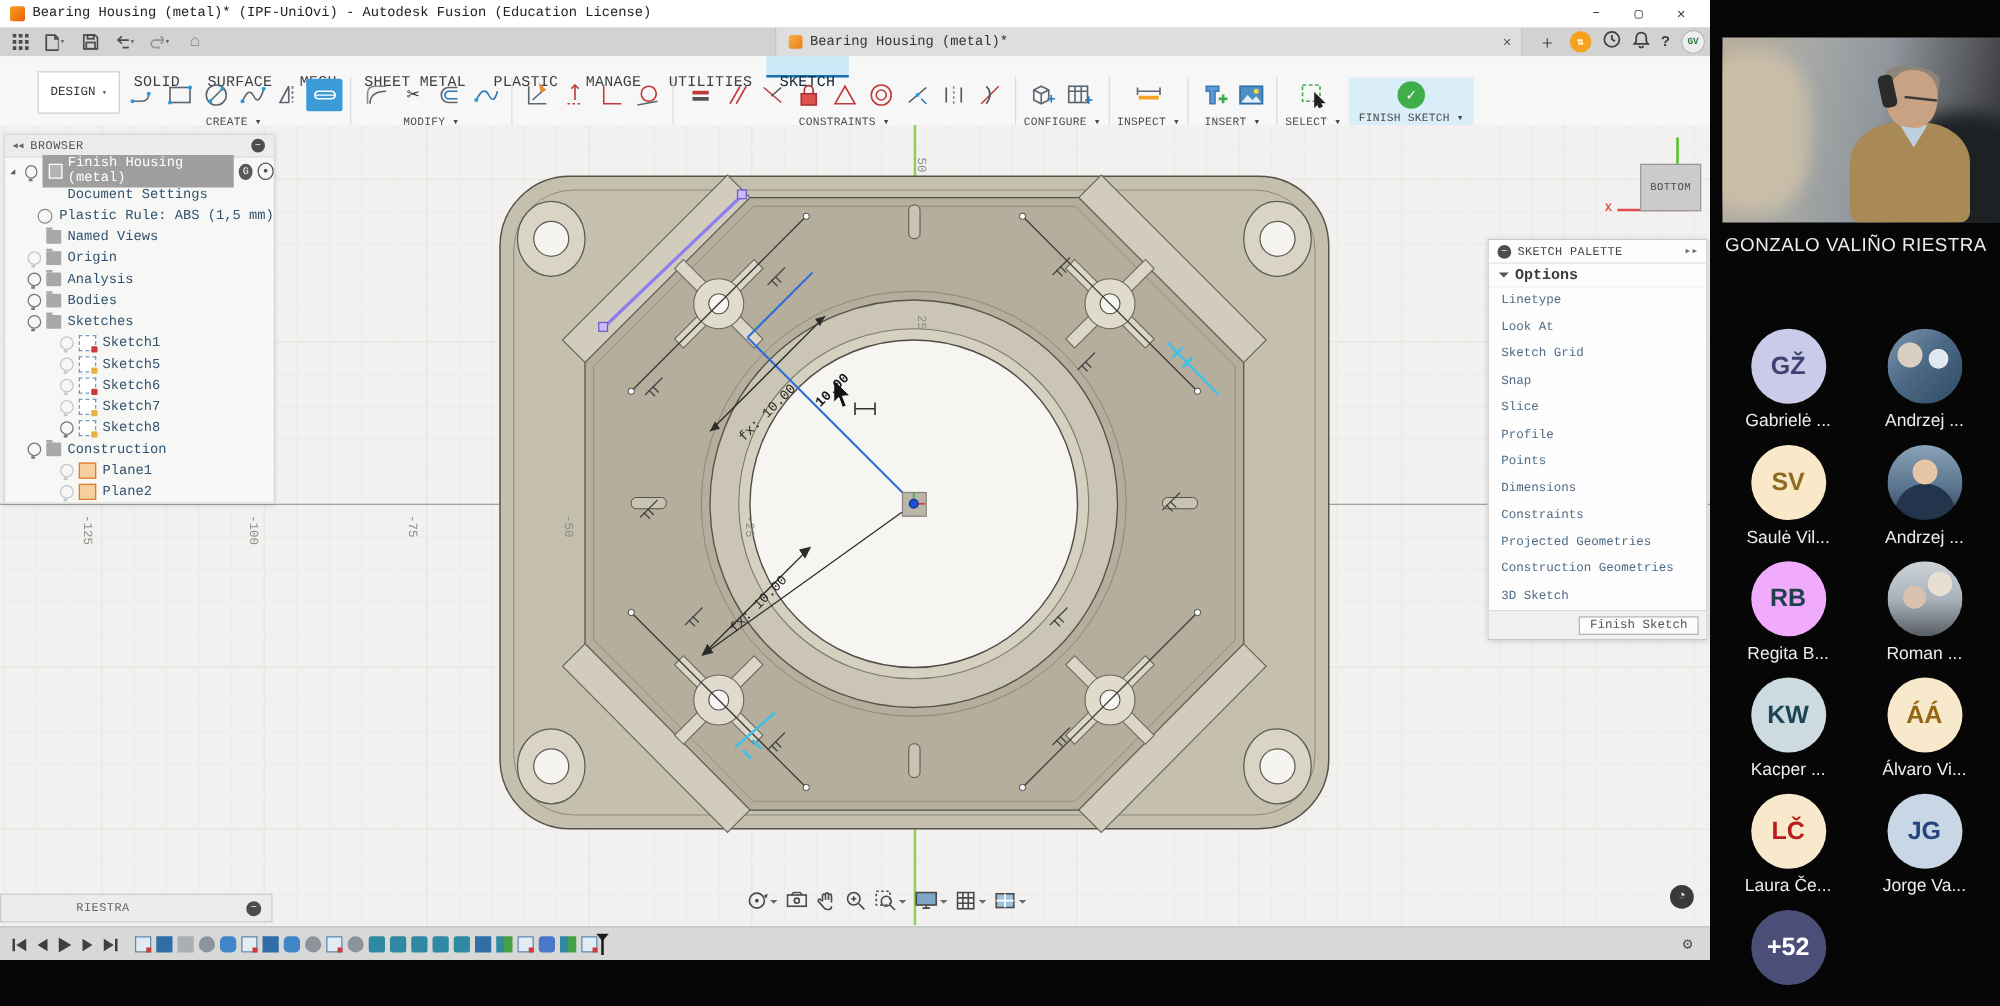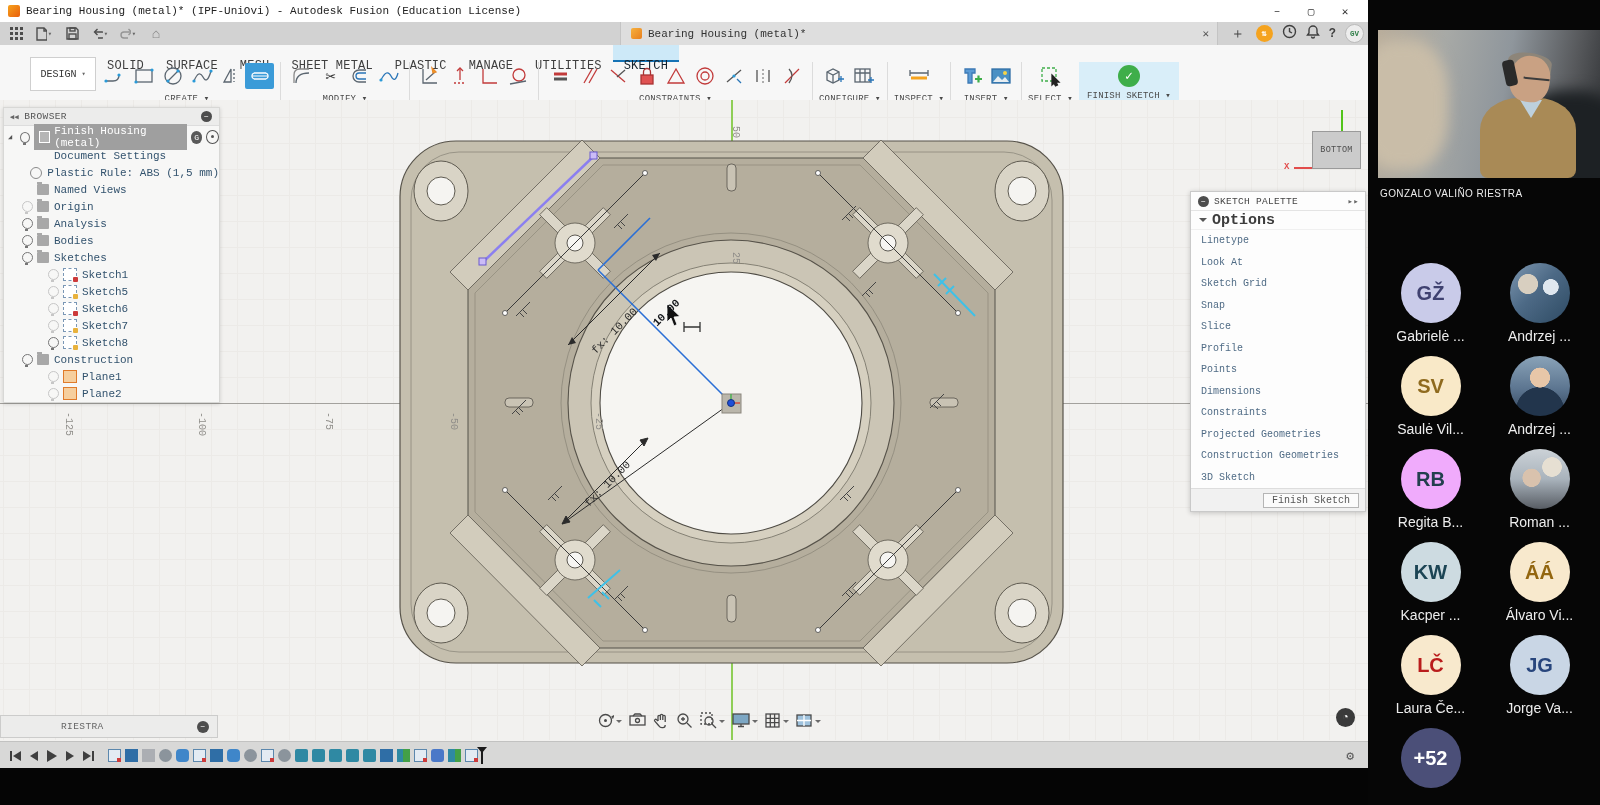--- a/index.html
+++ b/index.html
@@ -96,21 +96,21 @@
   .bi-sketch,.bi-sketchlock{border:1.2px dashed #7a97b5;background:#fff;}
   .bi-sketch::after,.bi-sketchlock::after{content:"";position:absolute;right:-2px;bottom:-2px;width:5px;height:5px;background:#e8b23c;border-radius:1px;}
   .bi-sketchlock::after{background:#cc3a3a;}
   .bi-plane{border:1.3px solid #e07b2a;background:#f6cf9e;}
   .blabel{white-space:nowrap;}
   
   .palette{position:absolute;left:1190px;top:191px;width:174px;background:#fdfdfd;border:1px solid #c9c9c9;box-shadow:0 1px 5px rgba(0,0,0,.2);}
   .phead{height:18px;display:flex;align-items:center;font-size:9.5px;color:#444;letter-spacing:.3px;border-bottom:1px solid #e4e4e4;}
   .pdot{width:11px;height:11px;border-radius:50%;background:#4d4d4d;color:#fff;font-size:8px;line-height:11px;text-align:center;margin:0 5px 0 7px;}
   .parr{margin-left:auto;margin-right:6px;font-size:9px;color:#666;}
-  .psec{display:flex;align-items:center;height:18px;font-size:15px;font-weight:bold;color:#3c3c3c;padding-left:8px;gap:5px;border-bottom:1px solid #f0f0f0;}
+  .psec{display:flex;align-items:center;height:18px;font-size:12px;font-weight:bold;color:#3c3c3c;padding-left:8px;gap:5px;border-bottom:1px solid #f0f0f0;}
   .psec .tri{width:0;height:0;border:4px solid transparent;border-top-color:#555;margin-top:4px;}
   .prow{display:flex;align-items:center;height:21.5px;font-size:10px;color:#4f6b85;padding:0 10px 0 10px;}
   .pctl{margin-left:auto;display:flex;align-items:center;gap:6px;}
   .pfoot{height:22px;background:#f1f1f1;border-top:1px solid #ddd;display:flex;align-items:center;justify-content:flex-end;padding-right:6px;}
   .pfinish{font-size:10px;color:#555;border:1px solid #b5b5b5;background:#fbfbfb;padding:1px 8px;}
   
   .comments{position:absolute;left:0;top:715px;width:216px;height:21px;background:#ececeb;border:1px solid #cccccb;display:flex;align-items:center;}
   .clabel{font-size:9.5px;color:#666;letter-spacing:.4px;margin-left:60px;}
   .ccirc{margin-left:auto;margin-right:8px;width:12px;height:12px;border-radius:50%;background:#4d4d4d;color:#fff;font-size:8px;line-height:12px;text-align:center;}
   .timeline{position:absolute;left:0;top:741px;width:1368px;height:27px;background:#d8d8d7;border-top:1px solid #c2c2c1;display:flex;align-items:center;}
@@ -141,21 +141,21 @@
   .vblob{position:absolute;filter:blur(7px);}
   .vb1{left:-20px;top:10px;width:90px;height:130px;background:#c9bda8;border-radius:40%;}
   .vb2{right:-30px;top:60px;width:120px;height:110px;background:#1d2124;border-radius:45%;}
   .vperson{position:absolute;left:118px;top:26px;width:70px;height:120px;}
   .vhead{position:absolute;left:14px;top:0;width:40px;height:46px;background:#c9a183;border-radius:46% 46% 42% 42%;transform:rotate(8deg);}
   .vhair{position:absolute;left:12px;top:-3px;width:44px;height:18px;background:#8d8579;border-radius:50% 50% 0 0;transform:rotate(8deg);}
   .vglass{position:absolute;left:28px;top:14px;width:26px;height:8px;border-bottom:2px solid #3c3c3c;transform:rotate(6deg);}
   .vheadset{position:absolute;left:8px;top:4px;width:12px;height:26px;background:#2a2a2a;border-radius:4px;transform:rotate(-12deg);}
   .vbody{position:absolute;left:-16px;top:42px;width:96px;height:80px;background:#a98a56;border-radius:40% 40% 8px 8px;}
   .vcollar{position:absolute;left:24px;top:44px;width:22px;height:18px;background:#bdd0dd;clip-path:polygon(0 0,100% 0,50% 100%);}
-  .pname{position:absolute;left:12px;top:188px;font-size:10px;color:#ececec;letter-spacing:.4px;white-space:nowrap;}
+  .pname{position:absolute;left:12px;top:188px;font-size:15px;color:#ececec;letter-spacing:.4px;white-space:nowrap;}
   .pgrid{position:absolute;left:14px;top:263px;width:206px;display:grid;grid-template-columns:1fr 1fr;column-gap:12px;row-gap:11px;}
   .pcell{display:flex;flex-direction:column;align-items:center;width:97px;}
   .avatar{width:60px;height:60px;border-radius:50%;display:flex;align-items:center;justify-content:center;font-size:20px;font-weight:bold;overflow:hidden;}
   .avname{margin-top:5px;font-size:14px;color:#ededed;white-space:nowrap;max-width:96px;overflow:hidden;height:17px;}
   .av-kphoto1{background:radial-gradient(circle at 30% 35%,#d8cfc0 0 17%,transparent 18%),radial-gradient(circle at 68% 40%,#dfe7ef 0 14%,transparent 15%),linear-gradient(135deg,#7e97b0 0%,#4d6a86 45%,#2e4a63 100%) !important;}
   .av-kphoto2{background:radial-gradient(circle at 50% 36%,#e7c6a8 0 20%,transparent 21%),radial-gradient(circle at 50% 92%,#22354c 0 38%,transparent 39%),linear-gradient(180deg,#8aa3b8 0%,#5c7590 55%,#33455c 100%) !important;}
   .av-kphoto3{background:radial-gradient(circle at 36% 48%,#d9c2ad 0 18%,transparent 19%),radial-gradient(circle at 70% 30%,#e6dfd2 0 16%,transparent 17%),linear-gradient(180deg,#ccd2d7 0%,#a9b3bc 50%,#585d64 100%) !important;}
 </style>
 </head>
 <body>

